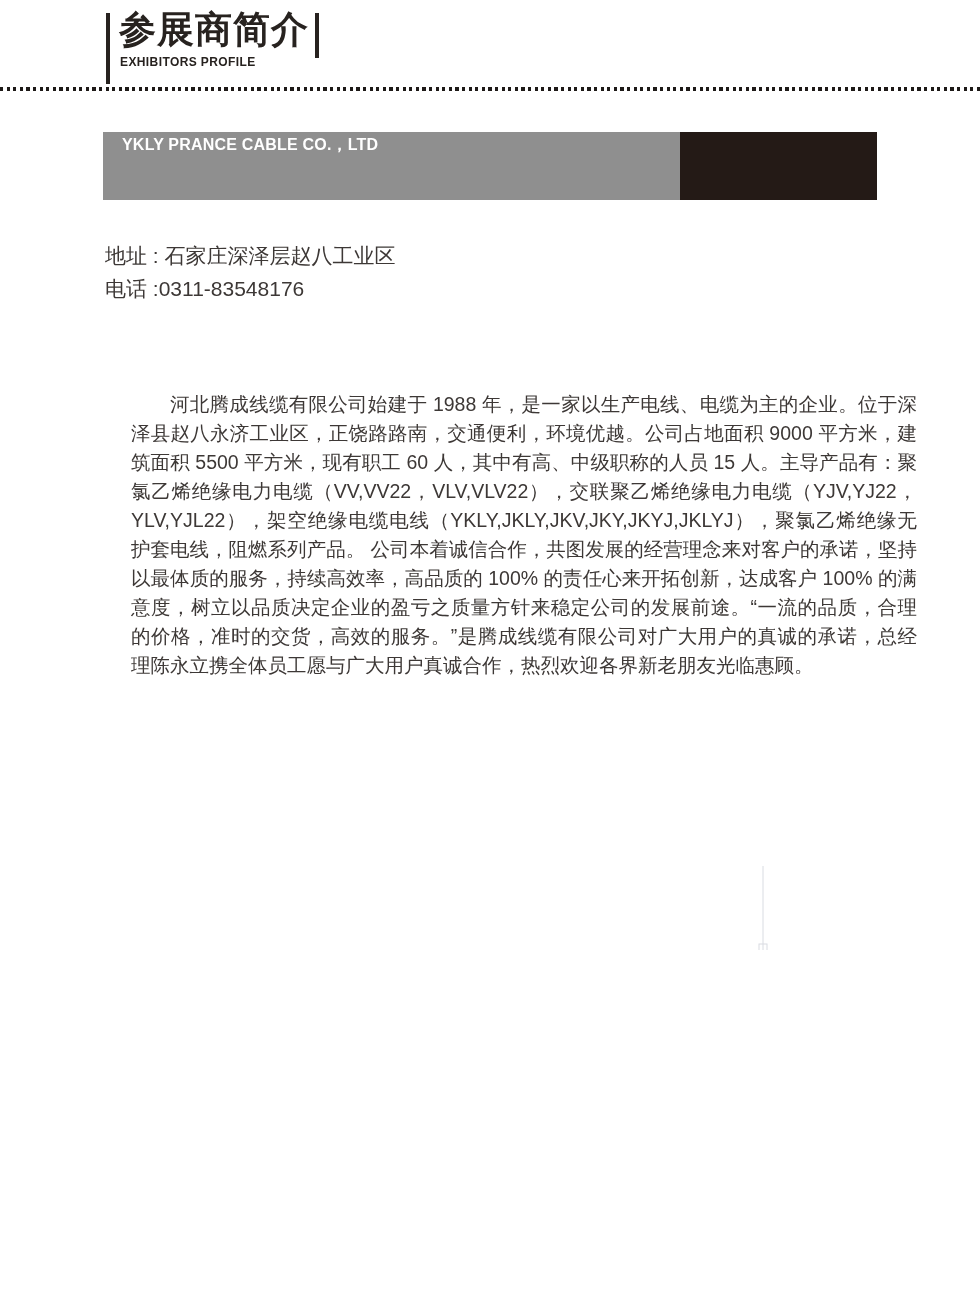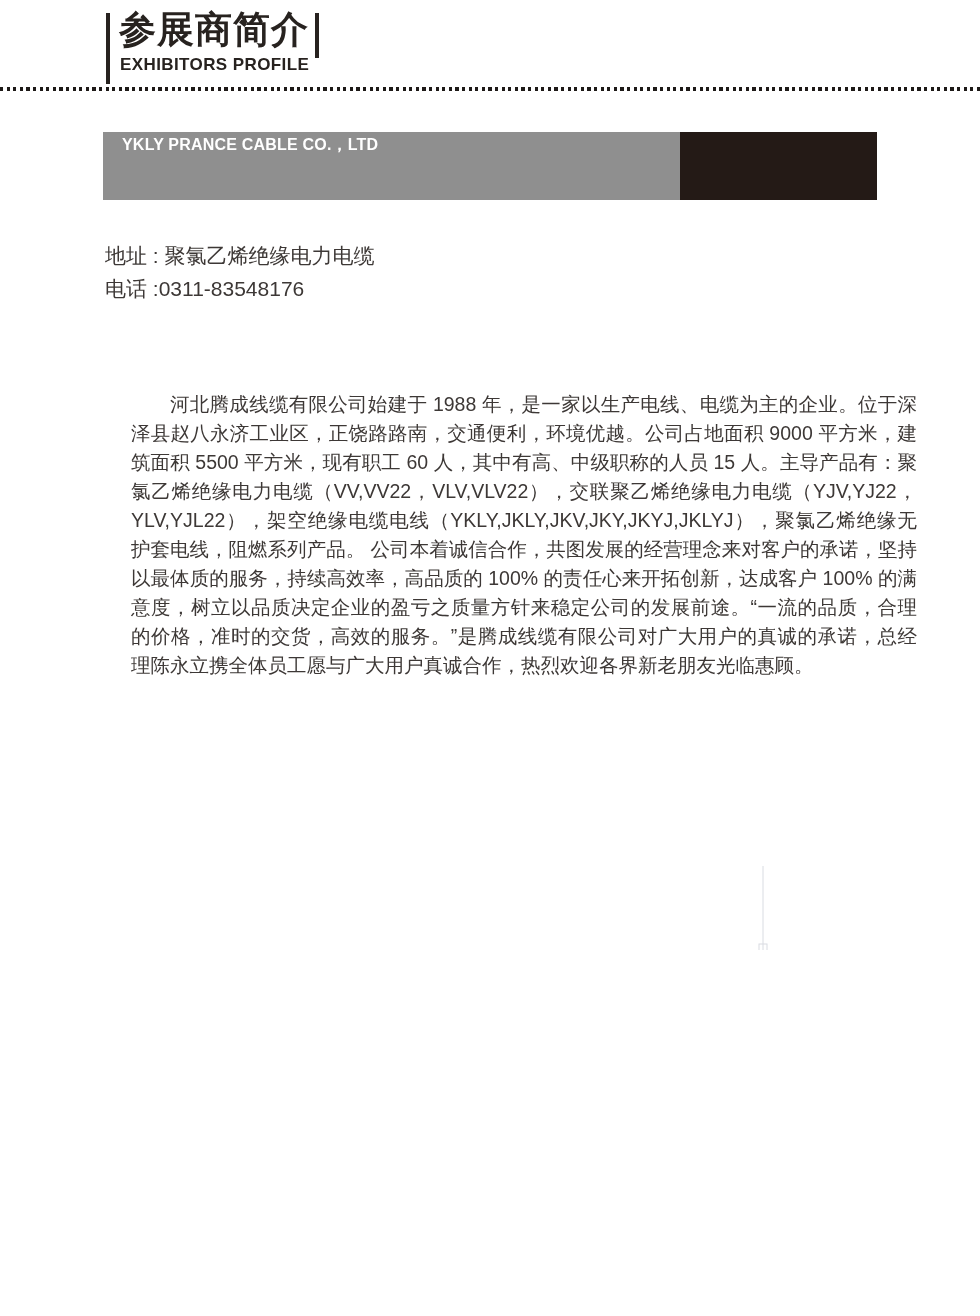--- a/index.html
+++ b/index.html
@@ -10,21 +10,21 @@
   
   .hbar { position:absolute; width:4px; background:#27221f; }
   .hbar-left  { left:106px; top:13px; height:71px; }
   .hbar-right { left:315px; top:13px; height:45px; }
   .htitle-cn {
     position:absolute; left:119px; top:8px;
     font-size:37px; font-weight:700; letter-spacing:1px; color:#27221f; line-height:44px;
   }
   .htitle-en {
     position:absolute; left:120px; top:55px;
-    font-size:17px; font-weight:600; letter-spacing:.4px; color:#27221f;
+    font-size:12px; font-weight:600; letter-spacing:.4px; color:#27221f;
   }
   .dotted-rule {
     position:absolute; left:0; top:87px; width:980px; height:4px;
     background-image:repeating-linear-gradient(to right,#1e1a18 0 3.2px,transparent 3.2px 6.6px);
   }
   
   .banner {
     position:absolute; left:103px; top:132px; width:577px; height:68px;
     background:var(--banner-gray,#8f8f8f); color:#fff; box-sizing:border-box; padding:4px 0 0 19px;
   }
@@ -63,21 +63,21 @@
   <div class="htitle-en">EXHIBITORS PROFILE</div>
   <div class="hbar hbar-right"></div>
   <div class="dotted-rule"></div>
 
   <div class="banner">
     <div class="banner-en">YKLY PRANCE CABLE CO.，LTD</div>
   </div>
   <div class="banner-block"></div>
 
   <div class="contact">
-    <div class="contact-row"><span>地址 : </span><span>聚氯乙烯绝缘电力电缆</span></div>
+    <div class="contact-row"><span>地址 : </span><span>石家庄深泽层赵八工业区</span></div>
     <div class="contact-row"><span>电话 :</span><span>0311-83548176</span></div>
   </div>
 
   <p class="profile">河北腾成线缆有限公司始建于 1988 年，是一家以生产电线、电缆为主的企业。位于深泽县赵八永济工业区，正饶路路南，交通便利，环境优越。公司占地面积 9000 平方米，建筑面积 5500 平方米，现有职工 60 人，其中有高、中级职称的人员 15 人。主导产品有：聚氯乙烯绝缘电力电缆（VV,VV22，VLV,VLV22），交联聚乙烯绝缘电力电缆（YJV,YJ22，YLV,YJL22），架空绝缘电缆电线（YKLY,JKLY,JKV,JKY,JKYJ,JKLYJ），聚氯乙烯绝缘无护套电线，阻燃系列产品。 公司本着诚信合作，共图发展的经营理念来对客户的承诺，坚持以最体质的服务，持续高效率，高品质的 100% 的责任心来开拓创新，达成客户 100% 的满意度，树立以品质决定企业的盈亏之质量方针来稳定公司的发展前途。“一流的品质，合理的价格，准时的交货，高效的服务。”是腾成线缆有限公司对广大用户的真诚的承诺，总经理陈永立携全体员工愿与广大用户真诚合作，热烈欢迎各界新老朋友光临惠顾。</p>
 
   <svg class="skyline" width="980" height="412" viewBox="0 860 980 412" xmlns="http://www.w3.org/2000/svg">
     <defs>
       <pattern id="p-v3" width="3.5" height="8" patternUnits="userSpaceOnUse">
           <path d="M0 0 V8"></path>
         </pattern>

